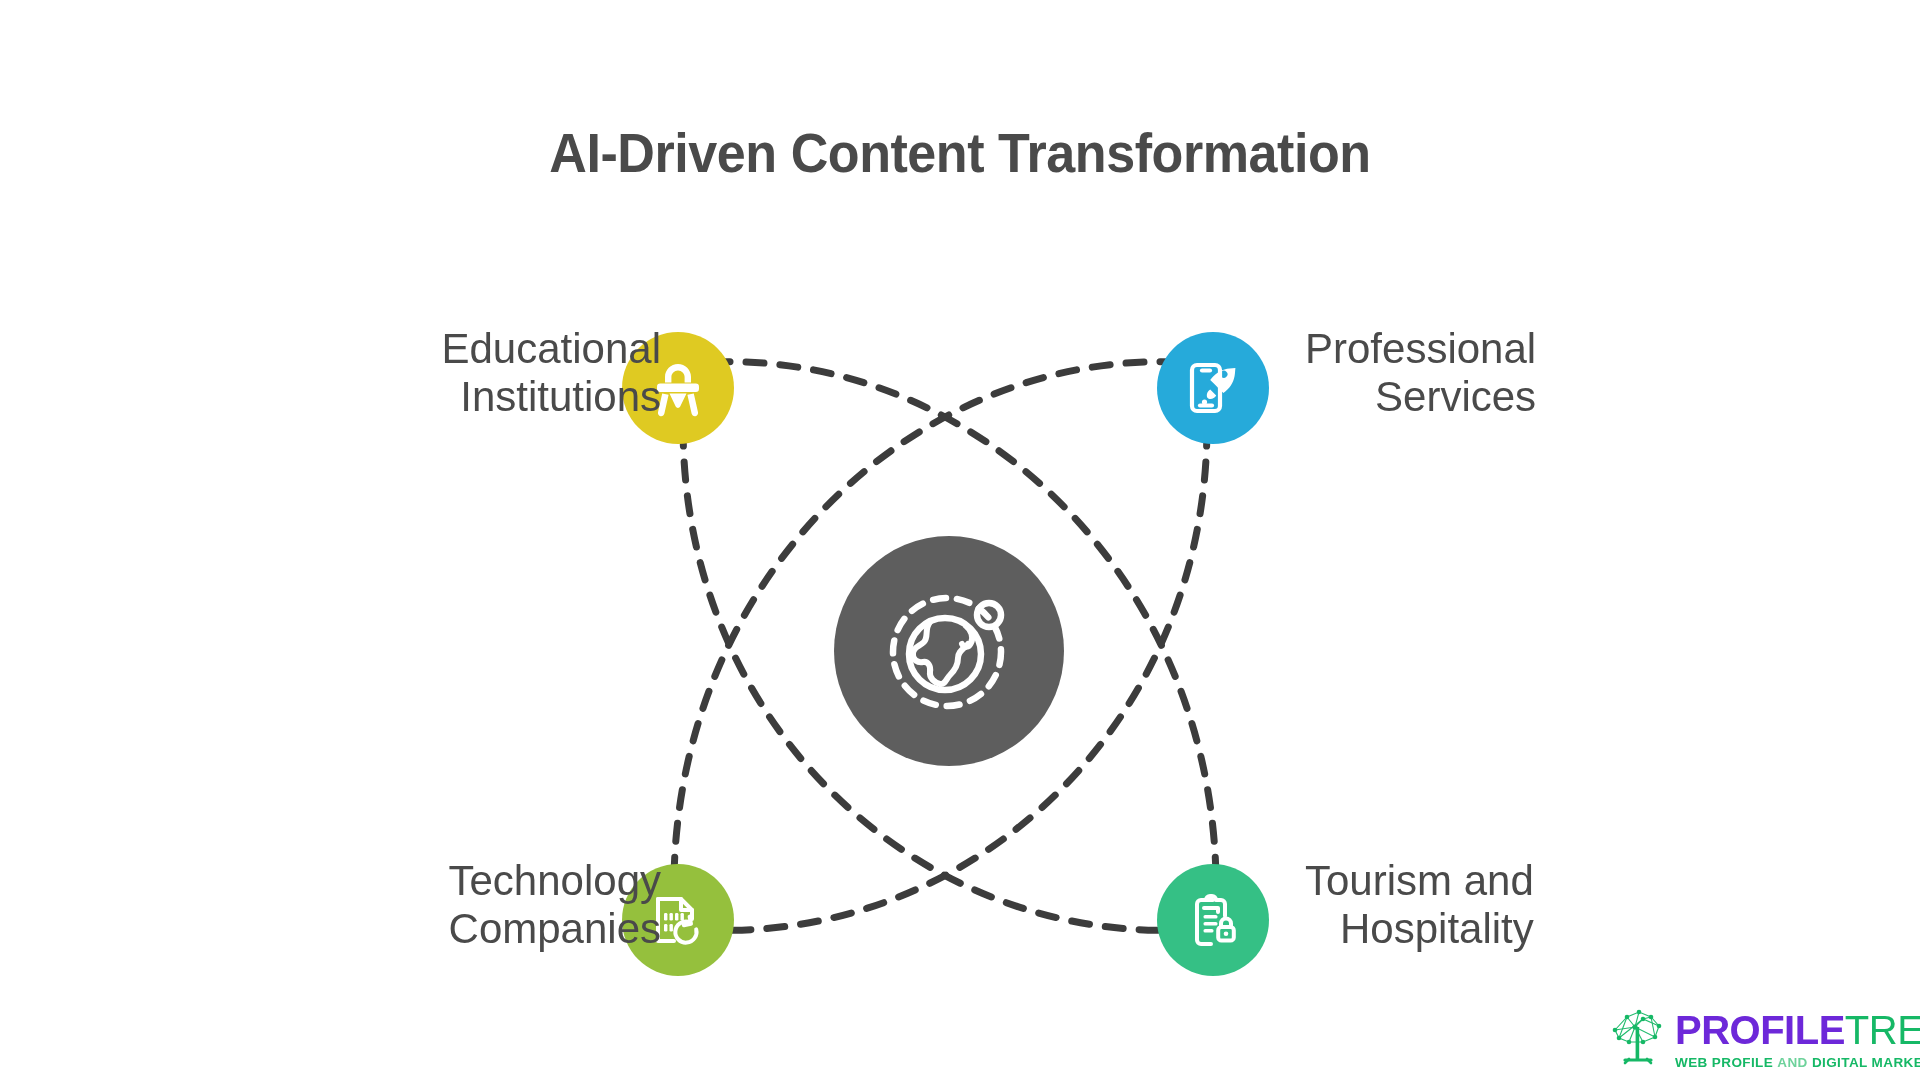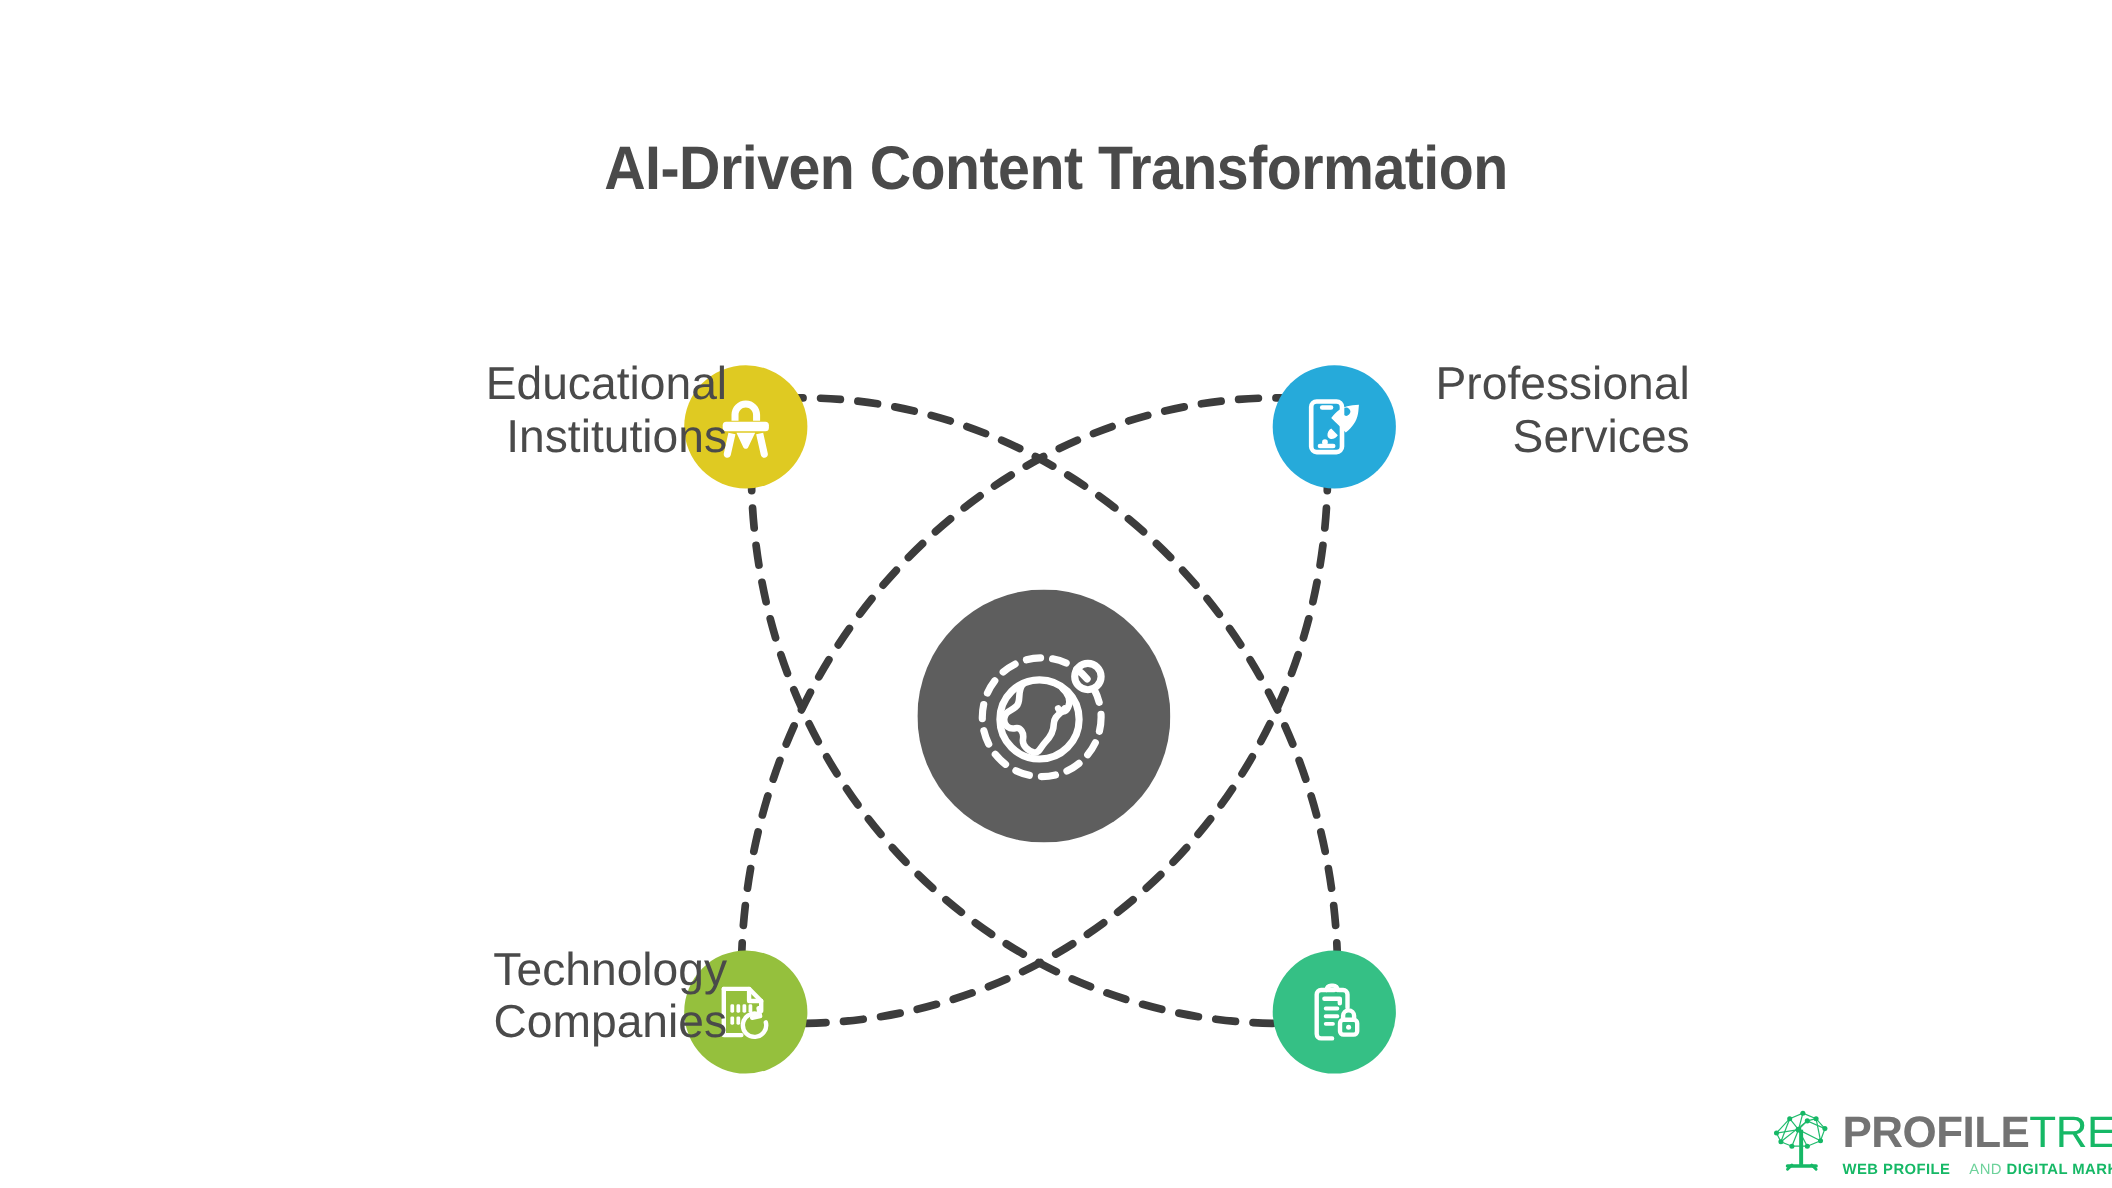--- a/index.html
+++ b/index.html
@@ -124,36 +124,36 @@
   }
   #logo-wordmark {
     font-family: "Liberation Sans", sans-serif;
     font-size: 40px;
     line-height: 1;
     letter-spacing: -0.5px;
     white-space: nowrap;
   }
   #logo-word-primary {
     font-weight: bold;
-    color: #737373;
+    color: #6d28d9;
   }
   #logo-word-secondary {
     font-weight: 400;
     color: #16B866;
   }
   #logo-tagline {
     font-family: "Liberation Sans", sans-serif;
     font-size: 13.5px;
     font-weight: bold;
     letter-spacing: 0.4px;
     color: #16B866;
     margin-top: 5px;
     white-space: nowrap;
   }
-  #logo-tagline .dim { color: #6ED29B; font-weight: normal; margin-left: 13px; }
+  #logo-tagline .dim { color: #6ED29B; font-weight: bold; }
 </style>
 </head>
 <body>
 
 <div id="slide">
 
   <div id="title">AI-Driven Content Transformation</div>
 
   <div id="stage">
 
@@ -296,20 +296,22 @@
         </g>
         <g fill="none" stroke="#FFFFFF" stroke-width="4" stroke-linecap="round" stroke-linejoin="round">
 
           <path d="M38 37 v-3.5 a5 5 0 0 1 10 0 V37"></path>
 
           <rect x="35.2" y="37" width="15.6" height="13.6" rx="3.2"></rect>
         </g>
         <circle cx="43" cy="43.8" r="2.3" fill="#FFFFFF"></circle>
       </svg>
     </div>
+    <div class="node-label label-left" id="label-tour">Tourism and
+Hospitality</div>
 
   </div>
 
   <div id="logo">
     <svg id="logo-mark" width="62" height="62" viewBox="0 0 62 62">
       <g stroke="#16B866" stroke-width="1.1" fill="none" opacity="0.95">
         <path d="M8 26 L20 13 L32 8 L44 13 L52 22 L48 33 L36 38 L22 38 L12 34 Z"></path>
         <path d="M20 13 L28 23 L36 15 L44 13"></path>
         <path d="M8 26 L28 23 L48 33"></path>
         <path d="M32 8 L28 23 L22 38"></path>

